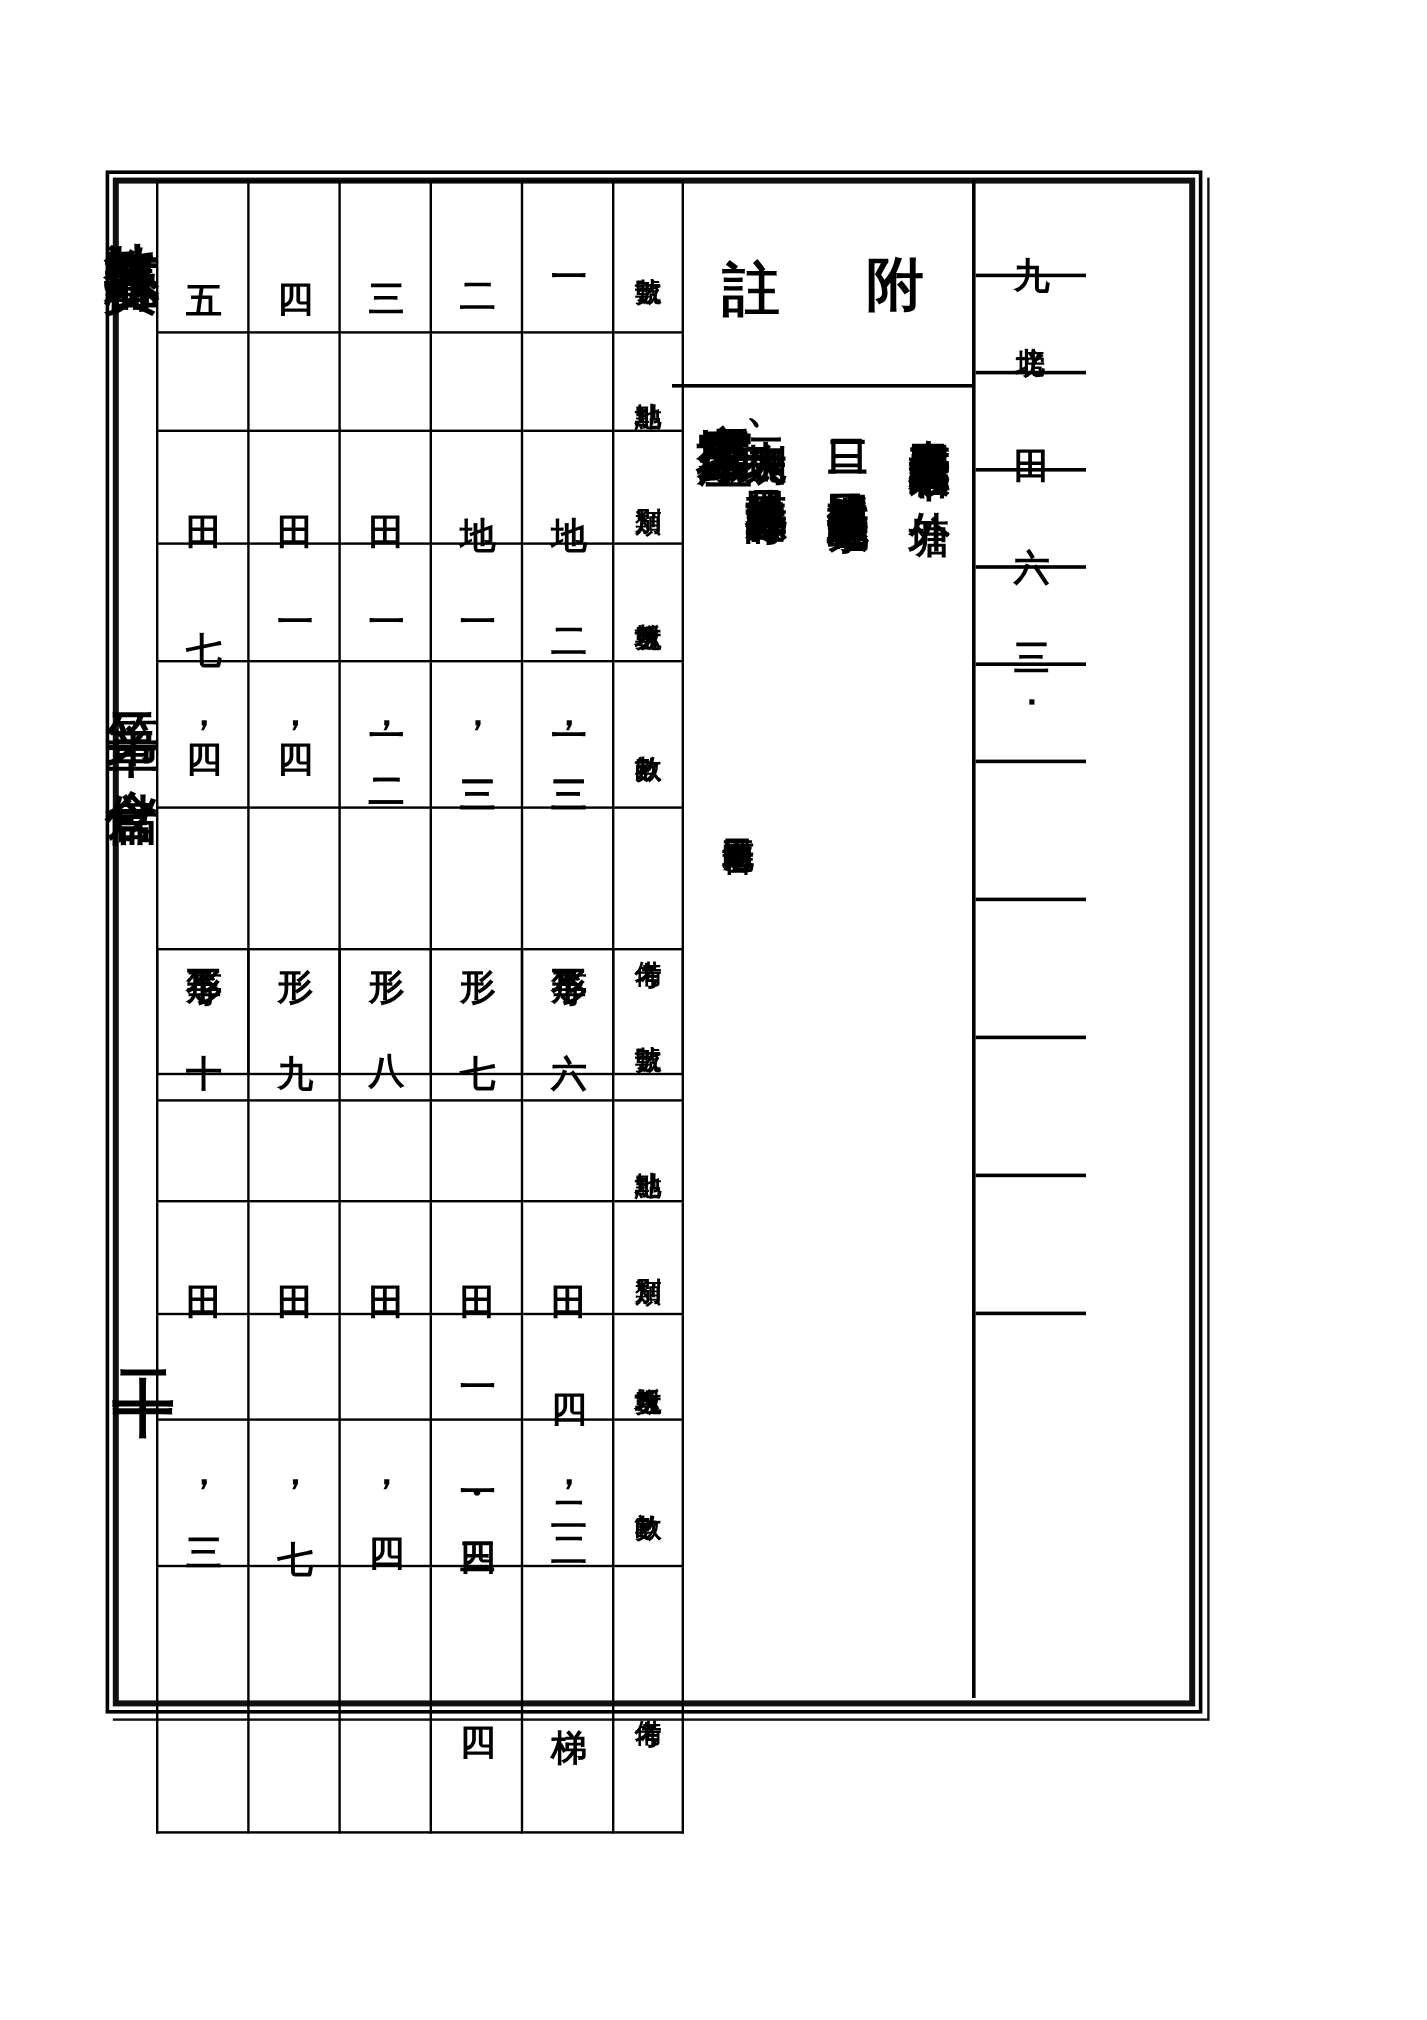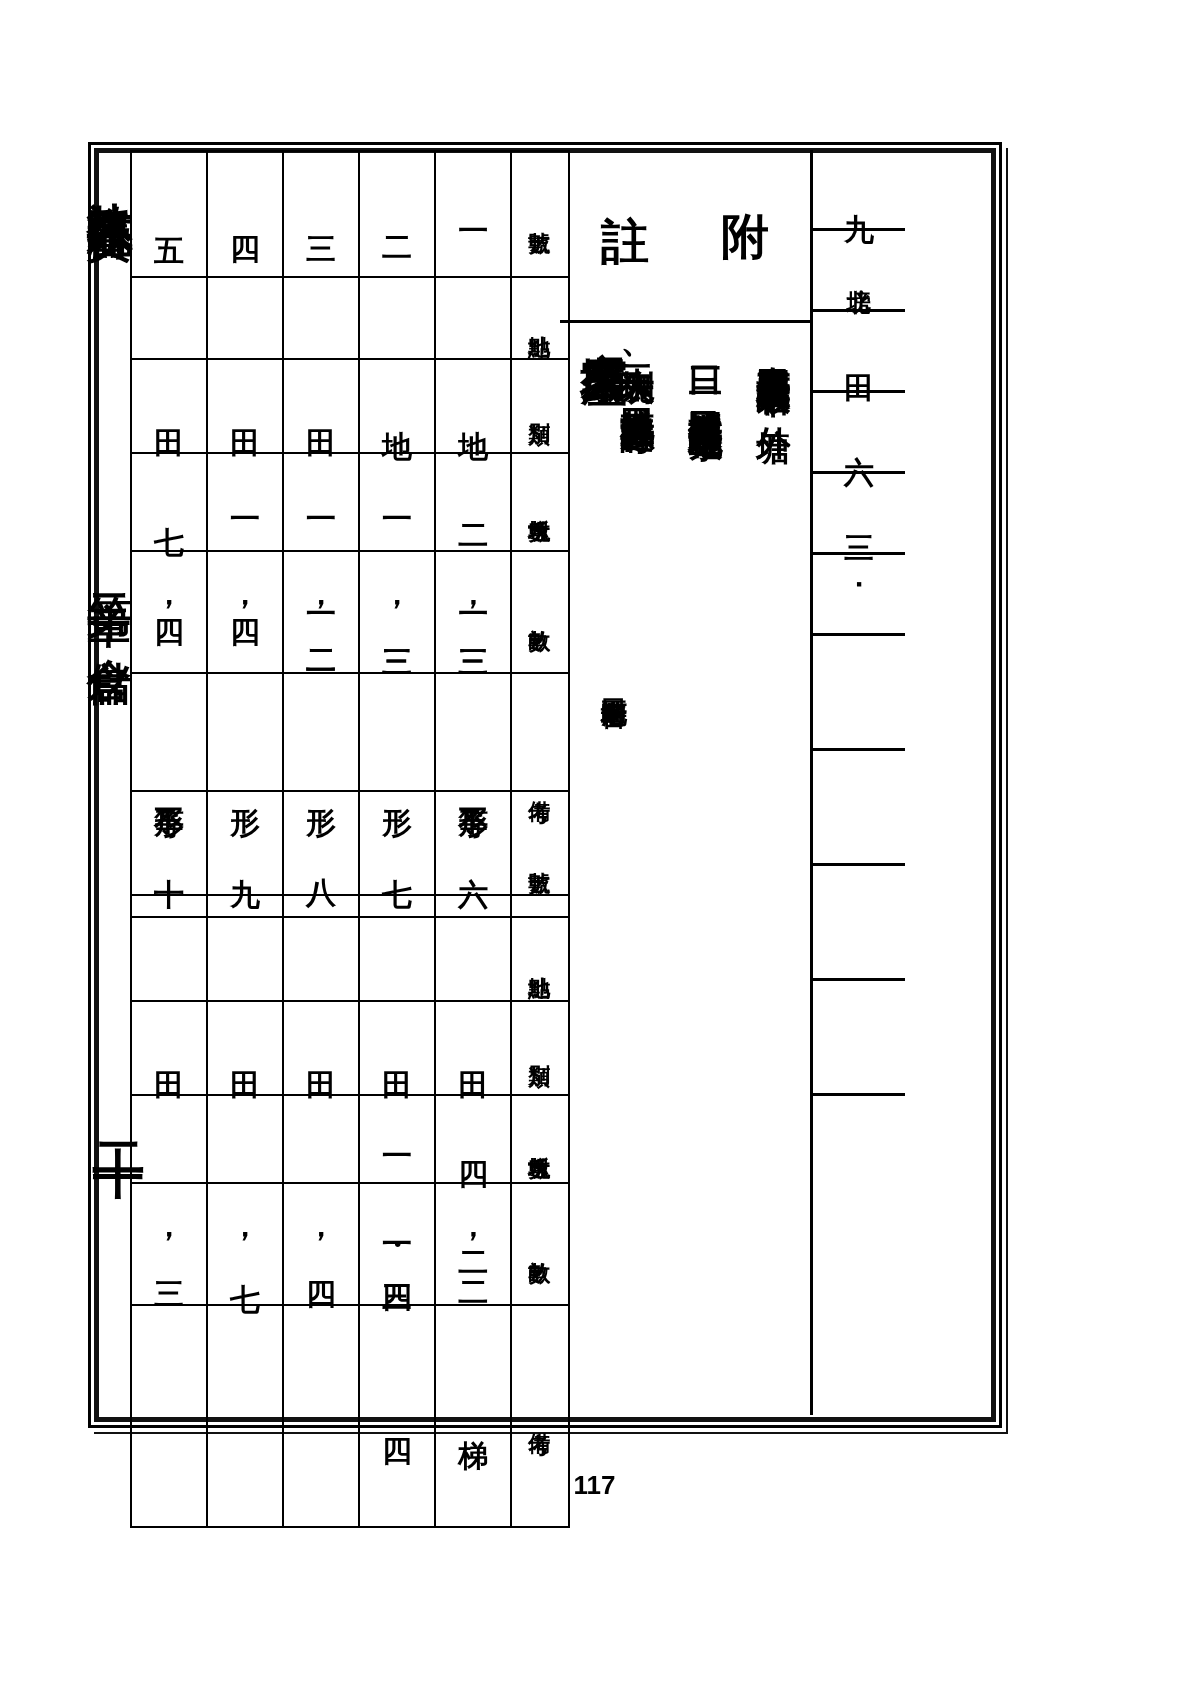--- a/index.html
+++ b/index.html
@@ -495,15 +495,14 @@
         <span class="vtext"></span>
       </div>
     <div class="cell blank">
         <span class="vtext"></span>
       </div>
     <div class="cell blank">
         <span class="vtext"></span>
       </div>
   </div>
 
-  <div class="pagenum">117</div>
 
 </div>
 
 </body></html>

